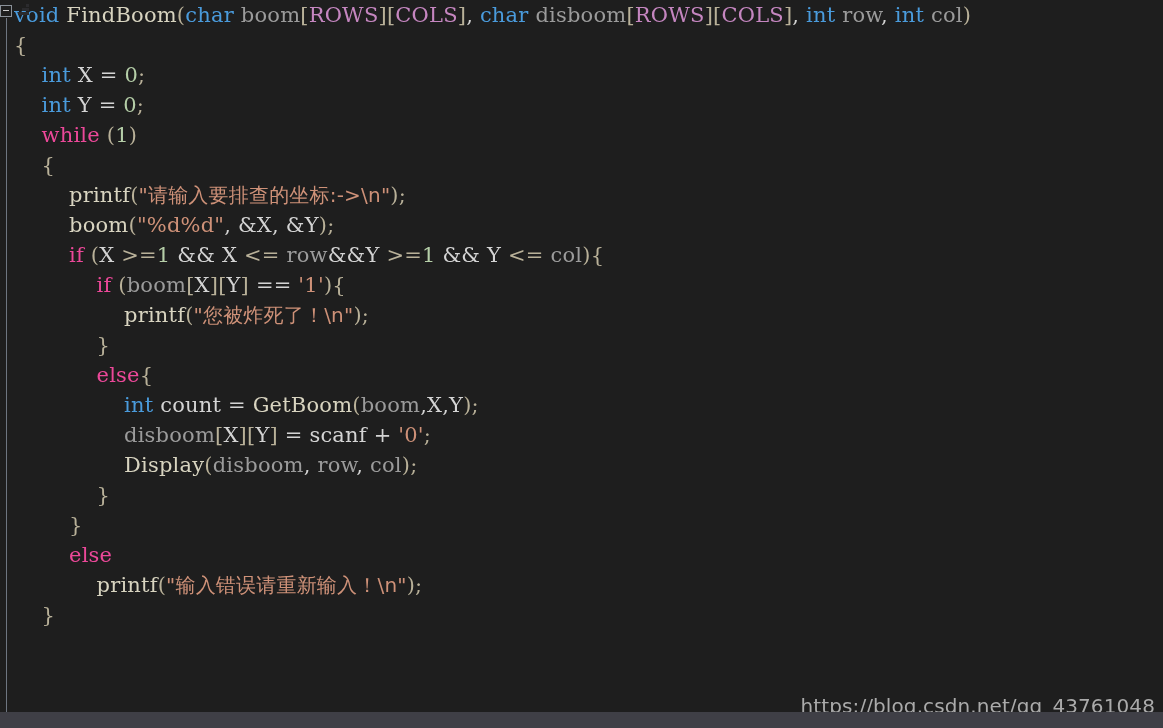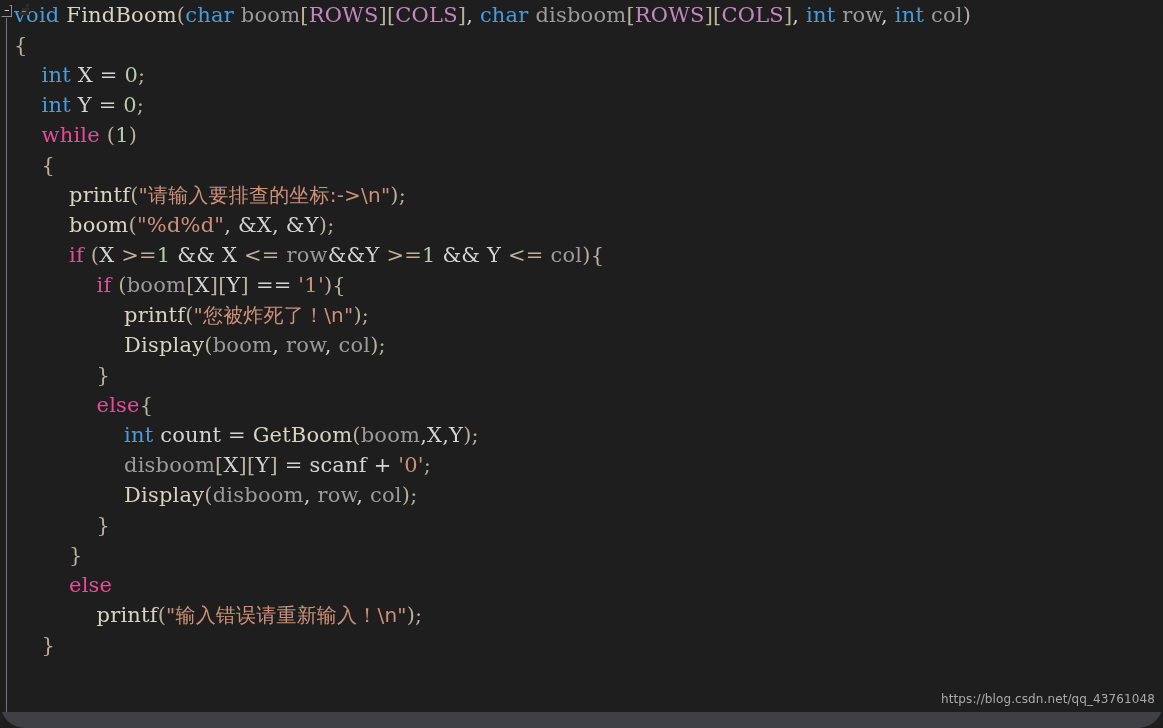--- a/index.html
+++ b/index.html
@@ -15,21 +15,20 @@
     font-family: "DejaVu Serif", "Liberation Serif", serif;
   }
 
   #editor-window {
     position: relative;
     width: 1163px;
     height: 728px;
     background: #1e1e1e;
     box-sizing: border-box;
     overflow: hidden;
-    border-radius: 25px;
   }
 
   
   #fold-gutter {
     position: absolute;
     left: 0;
     top: 0;
     width: 14px;
     height: 712px;
     background: #1e1e1e;
@@ -102,23 +101,23 @@
 
   .cjk {
     font-family: "DejaVu Sans", "Liberation Sans", sans-serif;
     font-size: 20px;
   }
 
   
   #watermark {
     position: absolute;
     right: 8px;
-    bottom: 22px;
+    bottom: 10px;
     font-family: "DejaVu Sans", "Liberation Sans", sans-serif;
-    font-size: 12px;
+    font-size: 20px;
     color: #b6b6b6;
     opacity: 0.92;
     z-index: 5;
     letter-spacing: 0.1px;
   }
 
   
   #h-scrollbar {
     position: absolute;
     left: 0;
@@ -179,21 +178,20 @@
       <div class="code-line"><span class="t-brace">{</span></div>
       <div class="code-line"><span class="t-plain">    </span><span class="t-keyword">int</span><span class="t-plain"> X </span><span class="t-operator">= </span><span class="t-number">0</span><span class="t-punct">;</span></div>
       <div class="code-line"><span class="t-plain">    </span><span class="t-keyword">int</span><span class="t-plain"> Y </span><span class="t-operator">= </span><span class="t-number">0</span><span class="t-punct">;</span></div>
       <div class="code-line"><span class="t-plain">    </span><span class="t-control">while</span><span class="t-plain"> </span><span class="t-punct">(</span><span class="t-number">1</span><span class="t-punct">)</span></div>
       <div class="code-line"><span class="t-plain">    </span><span class="t-brace">{</span></div>
       <div class="code-line"><span class="t-plain">        </span><span class="t-func">printf</span><span class="t-punct">(</span><span class="t-string cjk">"请输入要排查的坐标:-&gt;\n"</span><span class="t-punct">)</span><span class="t-punct">;</span></div>
       <div class="code-line"><span class="t-plain">        </span><span class="t-func">boom</span><span class="t-punct">(</span><span class="t-string">"%d%d"</span><span class="t-plain">, </span><span class="t-plain">&amp;X</span><span class="t-plain">, </span><span class="t-plain">&amp;Y</span><span class="t-punct">)</span><span class="t-punct">;</span></div>
       <div class="code-line"><span class="t-plain">        </span><span class="t-control">if</span><span class="t-plain"> </span><span class="t-punct">(</span><span class="t-plain">X </span><span class="t-punct">&gt;=</span><span class="t-number">1</span><span class="t-plain"> &amp;&amp; X </span><span class="t-punct">&lt;= </span><span class="t-var">row</span><span class="t-plain">&amp;&amp;Y </span><span class="t-punct">&gt;=</span><span class="t-number">1</span><span class="t-plain"> &amp;&amp; Y </span><span class="t-punct">&lt;= </span><span class="t-var">col</span><span class="t-punct">)</span><span class="t-brace">{</span></div>
       <div class="code-line"><span class="t-plain">            </span><span class="t-control">if</span><span class="t-plain"> </span><span class="t-punct">(</span><span class="t-var">boom</span><span class="t-punct">[</span><span class="t-plain">X</span><span class="t-punct">]</span><span class="t-punct">[</span><span class="t-plain">Y</span><span class="t-punct">]</span><span class="t-plain"> == </span><span class="t-string">'1'</span><span class="t-punct">)</span><span class="t-brace">{</span></div>
       <div class="code-line"><span class="t-plain">                </span><span class="t-func">printf</span><span class="t-punct">(</span><span class="t-string cjk">"您被炸死了！\n"</span><span class="t-punct">)</span><span class="t-punct">;</span></div>
-      <div class="code-line"><span class="t-plain">                </span><span class="t-func">Display</span><span class="t-punct">(</span><span class="t-var">boom</span><span class="t-plain">, </span><span class="t-var">row</span><span class="t-plain">, </span><span class="t-var">col</span><span class="t-punct">)</span><span class="t-punct">;</span></div>
       <div class="code-line"><span class="t-plain">            </span><span class="t-brace">}</span></div>
       <div class="code-line"><span class="t-plain">            </span><span class="t-control">else</span><span class="t-brace">{</span></div>
       <div class="code-line"><span class="t-plain">                </span><span class="t-keyword">int</span><span class="t-plain"> count </span><span class="t-operator">= </span><span class="t-func">GetBoom</span><span class="t-punct">(</span><span class="t-var">boom</span><span class="t-plain">,</span><span class="t-plain">X</span><span class="t-plain">,</span><span class="t-plain">Y</span><span class="t-punct">)</span><span class="t-punct">;</span></div>
       <div class="code-line"><span class="t-plain">                </span><span class="t-var">disboom</span><span class="t-punct">[</span><span class="t-plain">X</span><span class="t-punct">]</span><span class="t-punct">[</span><span class="t-plain">Y</span><span class="t-punct">]</span><span class="t-plain"> = scanf + </span><span class="t-string">'0'</span><span class="t-punct">;</span></div>
       <div class="code-line"><span class="t-plain">                </span><span class="t-func">Display</span><span class="t-punct">(</span><span class="t-var">disboom</span><span class="t-plain">, </span><span class="t-var">row</span><span class="t-plain">, </span><span class="t-var">col</span><span class="t-punct">)</span><span class="t-punct">;</span></div>
       <div class="code-line"><span class="t-plain">            </span><span class="t-brace">}</span></div>
       <div class="code-line"><span class="t-plain">        </span><span class="t-brace">}</span></div>
       <div class="code-line"><span class="t-plain">        </span><span class="t-control">else</span></div>
       <div class="code-line"><span class="t-plain">            </span><span class="t-func">printf</span><span class="t-punct">(</span><span class="t-string cjk">"输入错误请重新输入！\n"</span><span class="t-punct">)</span><span class="t-punct">;</span></div>
       <div class="code-line"><span class="t-plain">    </span><span class="t-brace">}</span></div>

